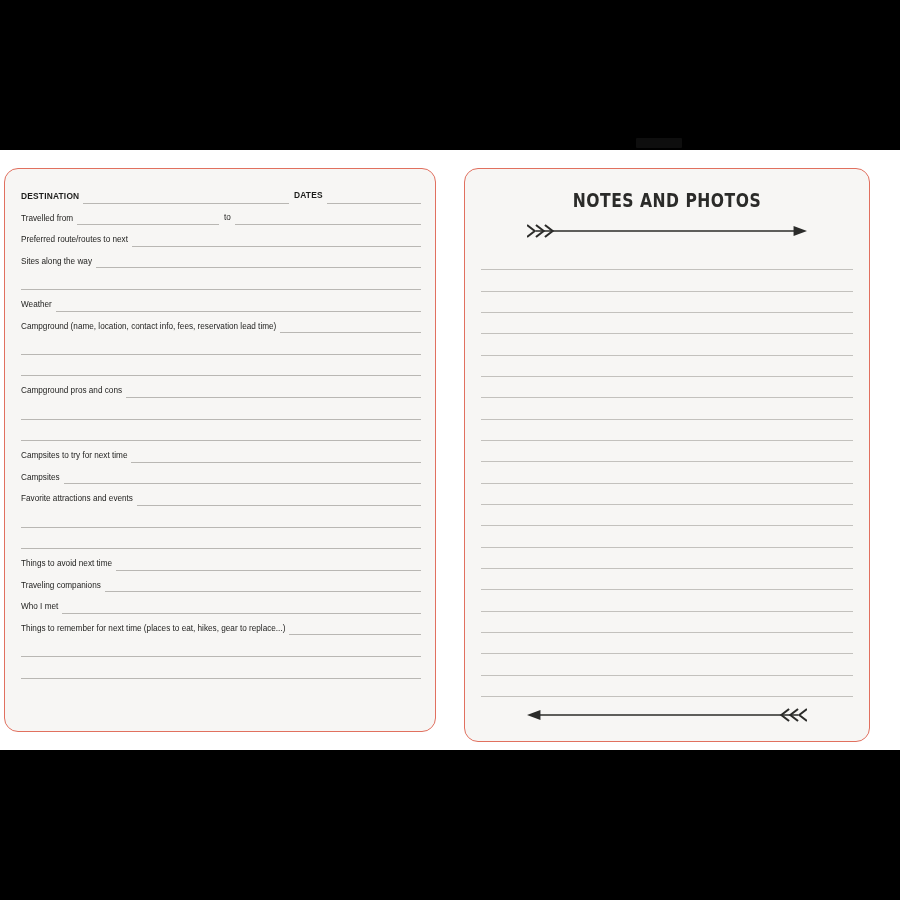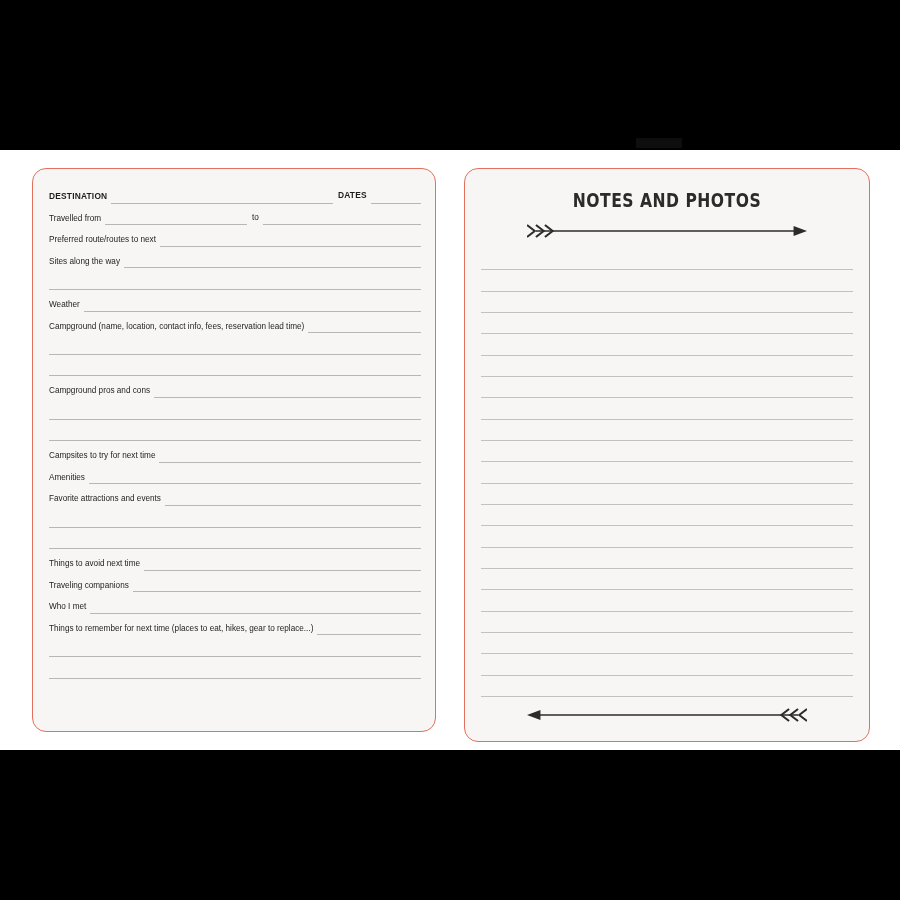--- a/index.html
+++ b/index.html
@@ -33,21 +33,21 @@
   }
 
   .page {
     position: relative;
     box-sizing: border-box;
   }
 
   .page-left {
     width: 450px;
     height: 600px;
-    padding: 18px 14px 18px 32px;
+    padding: 18px 14px 18px 4px;
   }
 
   .page-right {
     width: 450px;
     height: 620px;
     padding: 18px 30px 28px 14px;
   }
 
   .sheet {
     position: relative;
@@ -167,21 +167,21 @@
 
 <div id="canvas">
 
   <div class="top-mark"></div>
 
   <div id="spread">
 
     <div class="page page-left">
       <div class="sheet">
         <div class="form-inner" id="form-rows">
-            <div class="frow"><div class="line-base"></div><span class="lbl bold">DESTINATION</span><span class="lbl right bold" style="left: 284px; top: 0px;">DATES</span></div>
+            <div class="frow"><div class="line-base"></div><span class="lbl bold">DESTINATION</span><span class="lbl right bold" style="left: 268px; top: 0px;">DATES</span></div>
             <div class="frow"><div class="line-base"></div><span class="lbl">Travelled from</span><span class="lbl right" style="left: 198px; top: 0px;">to</span></div>
             <div class="frow"><div class="line-base"></div><span class="lbl">Preferred route/routes to next</span></div>
             <div class="frow"><div class="line-base"></div><span class="lbl">Sites along the way</span></div>
             <div class="frow blank">
               <div class="line-base"></div>
             </div>
             <div class="frow"><div class="line-base"></div><span class="lbl">Weather</span></div>
             <div class="frow"><div class="line-base"></div><span class="lbl">Campground (name, location, contact info, fees, reservation lead time)</span></div>
             <div class="frow blank">
               <div class="line-base"></div>
@@ -190,21 +190,21 @@
               <div class="line-base"></div>
             </div>
             <div class="frow"><div class="line-base"></div><span class="lbl">Campground pros and cons</span></div>
             <div class="frow blank">
               <div class="line-base"></div>
             </div>
             <div class="frow blank">
               <div class="line-base"></div>
             </div>
             <div class="frow"><div class="line-base"></div><span class="lbl">Campsites to try for next time</span></div>
-            <div class="frow"><div class="line-base"></div><span class="lbl">Amenities</span></div>
+            <div class="frow"><div class="line-base"></div><span class="lbl">Campsites</span></div>
             <div class="frow"><div class="line-base"></div><span class="lbl">Favorite attractions and events</span></div>
             <div class="frow blank">
               <div class="line-base"></div>
             </div>
             <div class="frow blank">
               <div class="line-base"></div>
             </div>
             <div class="frow"><div class="line-base"></div><span class="lbl">Things to avoid next time</span></div>
             <div class="frow"><div class="line-base"></div><span class="lbl">Traveling companions</span></div>
             <div class="frow"><div class="line-base"></div><span class="lbl">Who I met</span></div>

